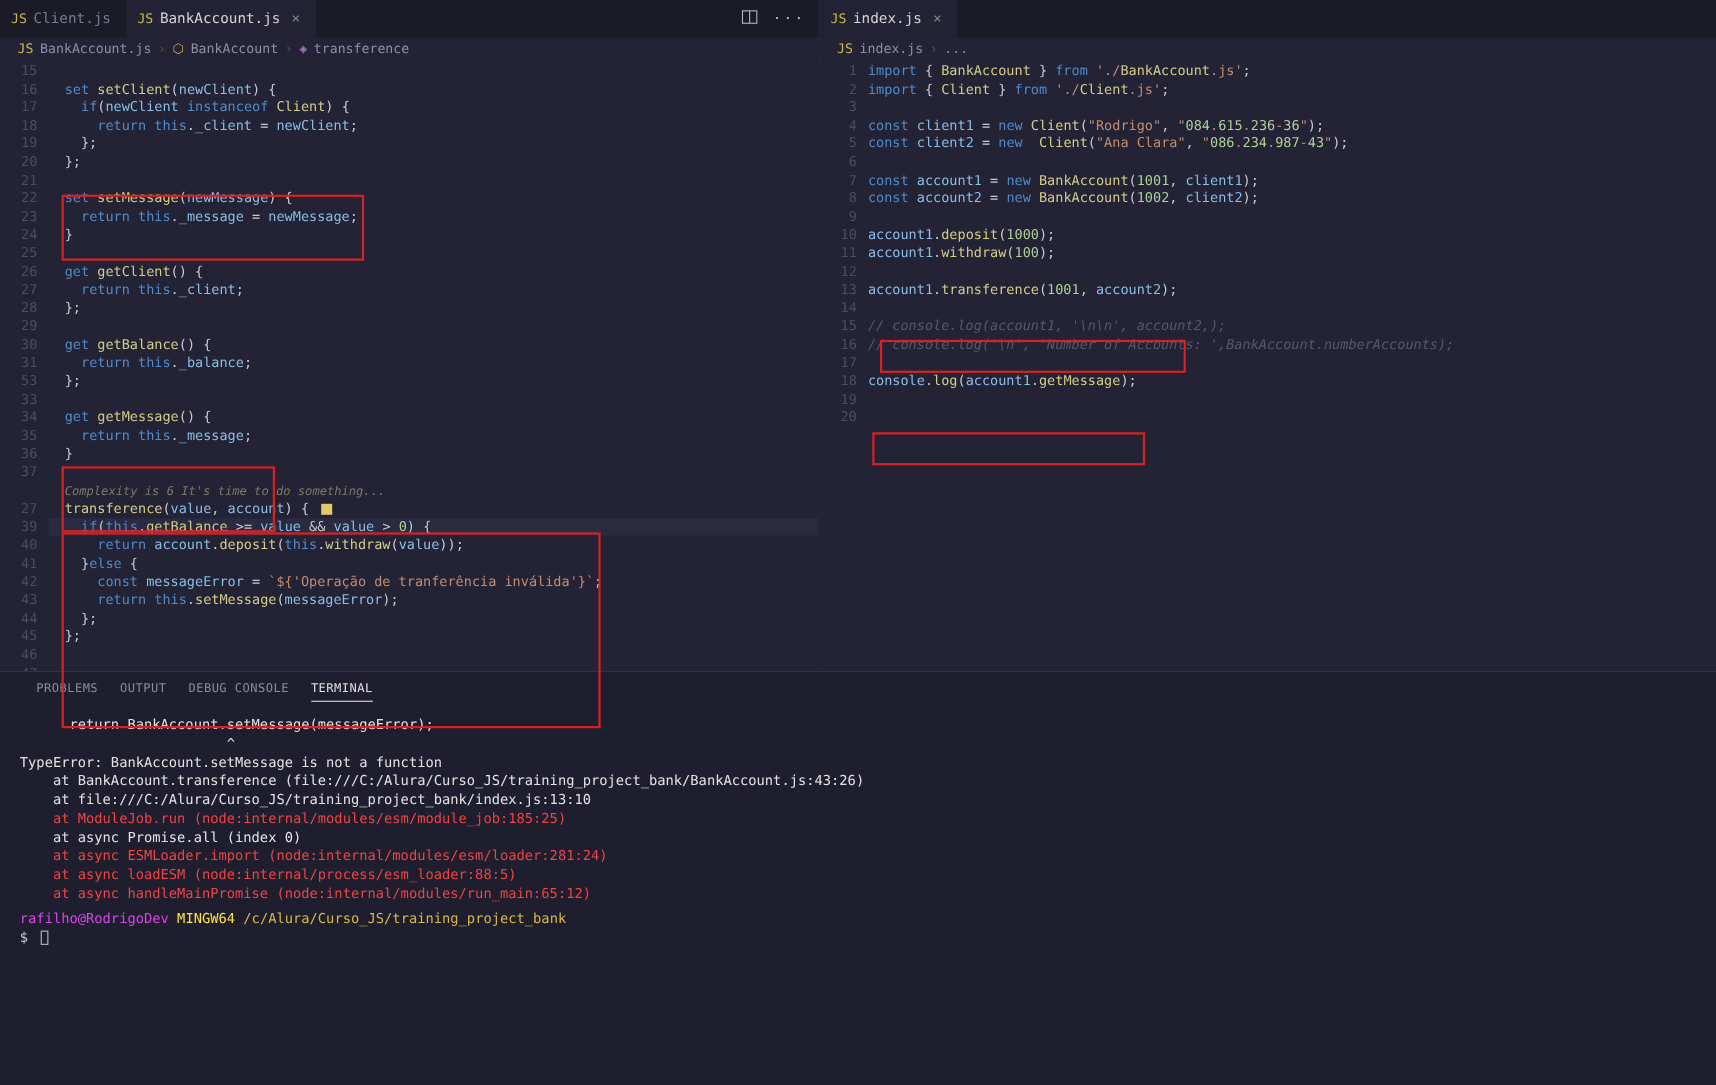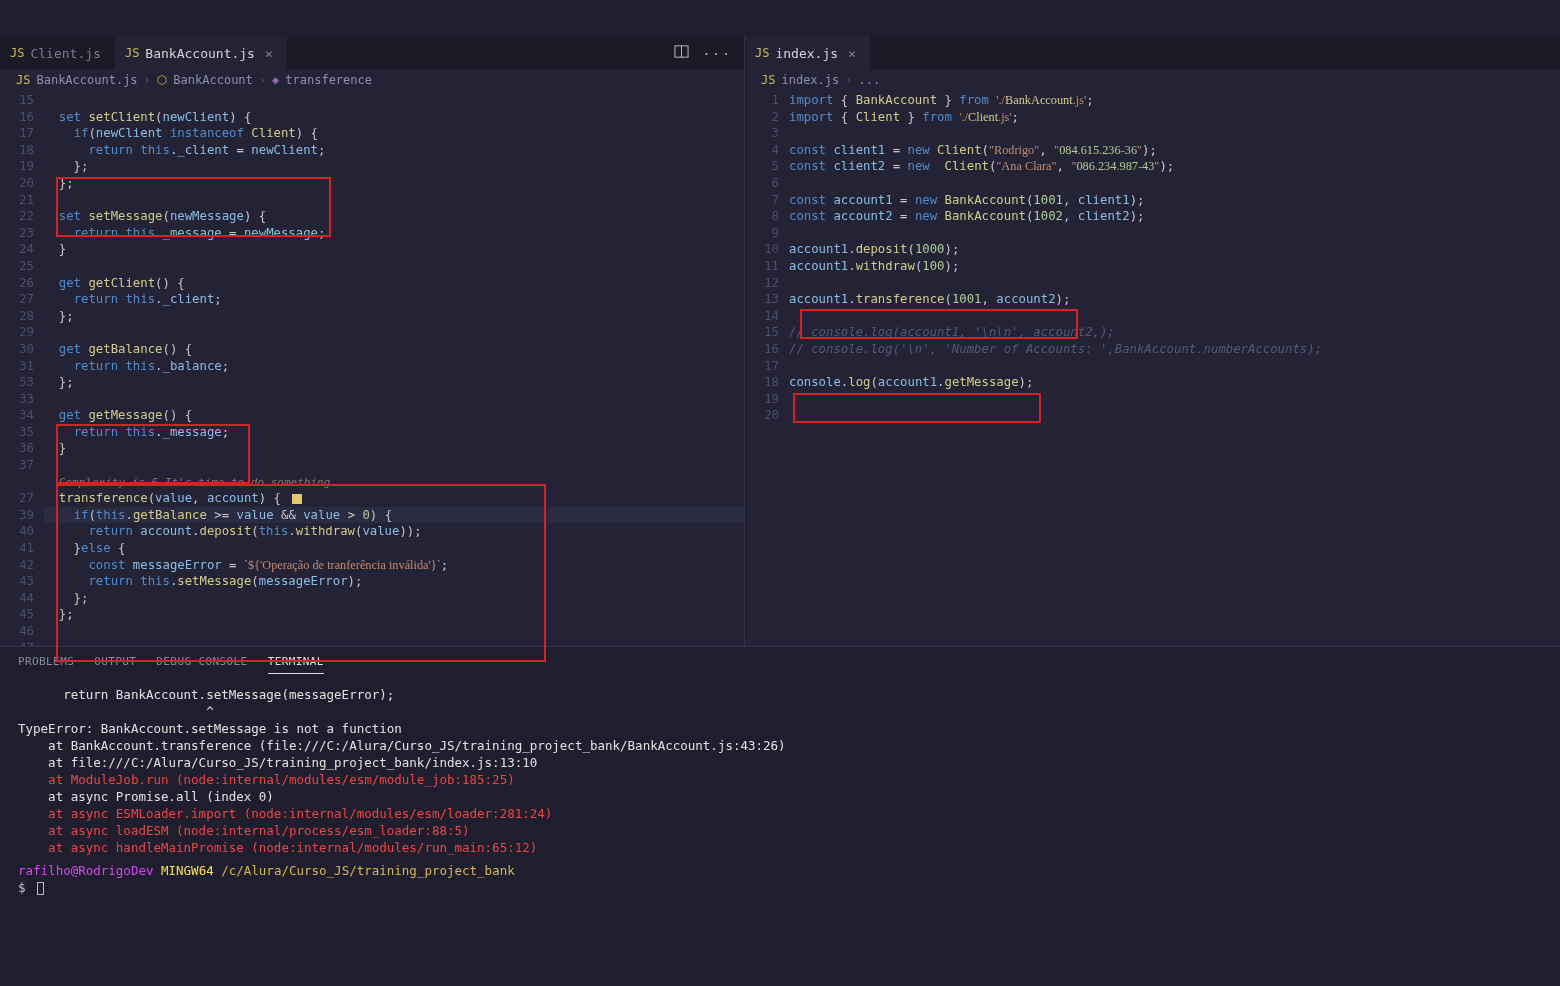--- a/index.html
+++ b/index.html
@@ -1,21 +1,21 @@
 <!DOCTYPE html>
 <html><head>
 <meta charset="utf-8">
 <style>
   * { margin:0; padding:0; box-sizing:border-box; }
   body {
     background:#1e1e2e; color:#ccc; font-family:"Segoe UI",Consolas,monospace;
     font-size:13px; width:1560px; height:986px; overflow:hidden; position:relative;
   }
   .workbench { display:flex; flex-direction:column; height:100%; }
-  .editors-row { display:flex; height:610px;margin-top:36px; }
+  .editors-row { display:flex; height:610px; }
   .editor-col { display:flex; flex-direction:column; position:relative; }
   .editor-col.left  { width:745px; border-right:1px solid #323244; }
   .editor-col.right { flex:1; }
 
   .tab-strip {
     display:flex; height:34px; background:#1b1b28; align-items:stretch; position:relative;
   }
   .tab {
     display:flex; align-items:center; padding:0 14px 0 10px; gap:6px;
     color:#7a7a90; font-size:13px; position:relative; cursor:pointer;
@@ -44,36 +44,37 @@
   }
   .gutter .ln { height:16.6px; }
   .code-lines { flex:1; white-space:pre; color:#c8c8d0; position:relative; }
   .code-lines .line { height:16.6px; }
   .code-lines .line.hl { background:#2a2a40; }
 
   
   .kw  { color:#4f8bc9; }
   .fn  { color:#d2cc8a; }
   .prop{ color:#8abee6; }
-  .str { color:#c38b70;font-family:Liberation Serif, serif; }
+  .str { color:#c38b70; }
   .num { color:#b0ce99; }
   .comAlt{ color:#56586e; font-style:italic; }
   .this{ color:#4f8bc9; }
   .hint{ color:#7a7a6a; font-style:italic; font-size:11px;}
 
   .square { display:inline-block; width:10px; height:10px; background:#e2c96b; vertical-align:middle; margin-left:4px; }
 
   
   .redbox { position:absolute; border:2px solid #d62222; pointer-events:none; }
 
   
   .panel { flex:1; display:flex; flex-direction:column; background:#1e1e2e; border-top:1px solid #31314a; }
   .panel-tabs {
     display:flex; gap:20px; padding:8px 18px 6px; font-size:11px; color:#8a8aa0;
     letter-spacing:0.4px;
+    margin-left:15px;
   }
   .panel-tabs .ptab { cursor:pointer; }
   .panel-tabs .ptab.active { color:#e0e0e0; border-bottom:1px solid #e0e0e0; padding-bottom:5px; }
   .terminal {
     flex:1; padding:6px 18px; font-family:Consolas,monospace; font-size:12.5px;
     line-height:17px; color:#c8c8c8; white-space:pre;
   }
   .terminal .err-bright { color:#e2e2e2; }
   .terminal .err-dim   { color:#ef4444; }
   .terminal .user { color:#d946ef; }

